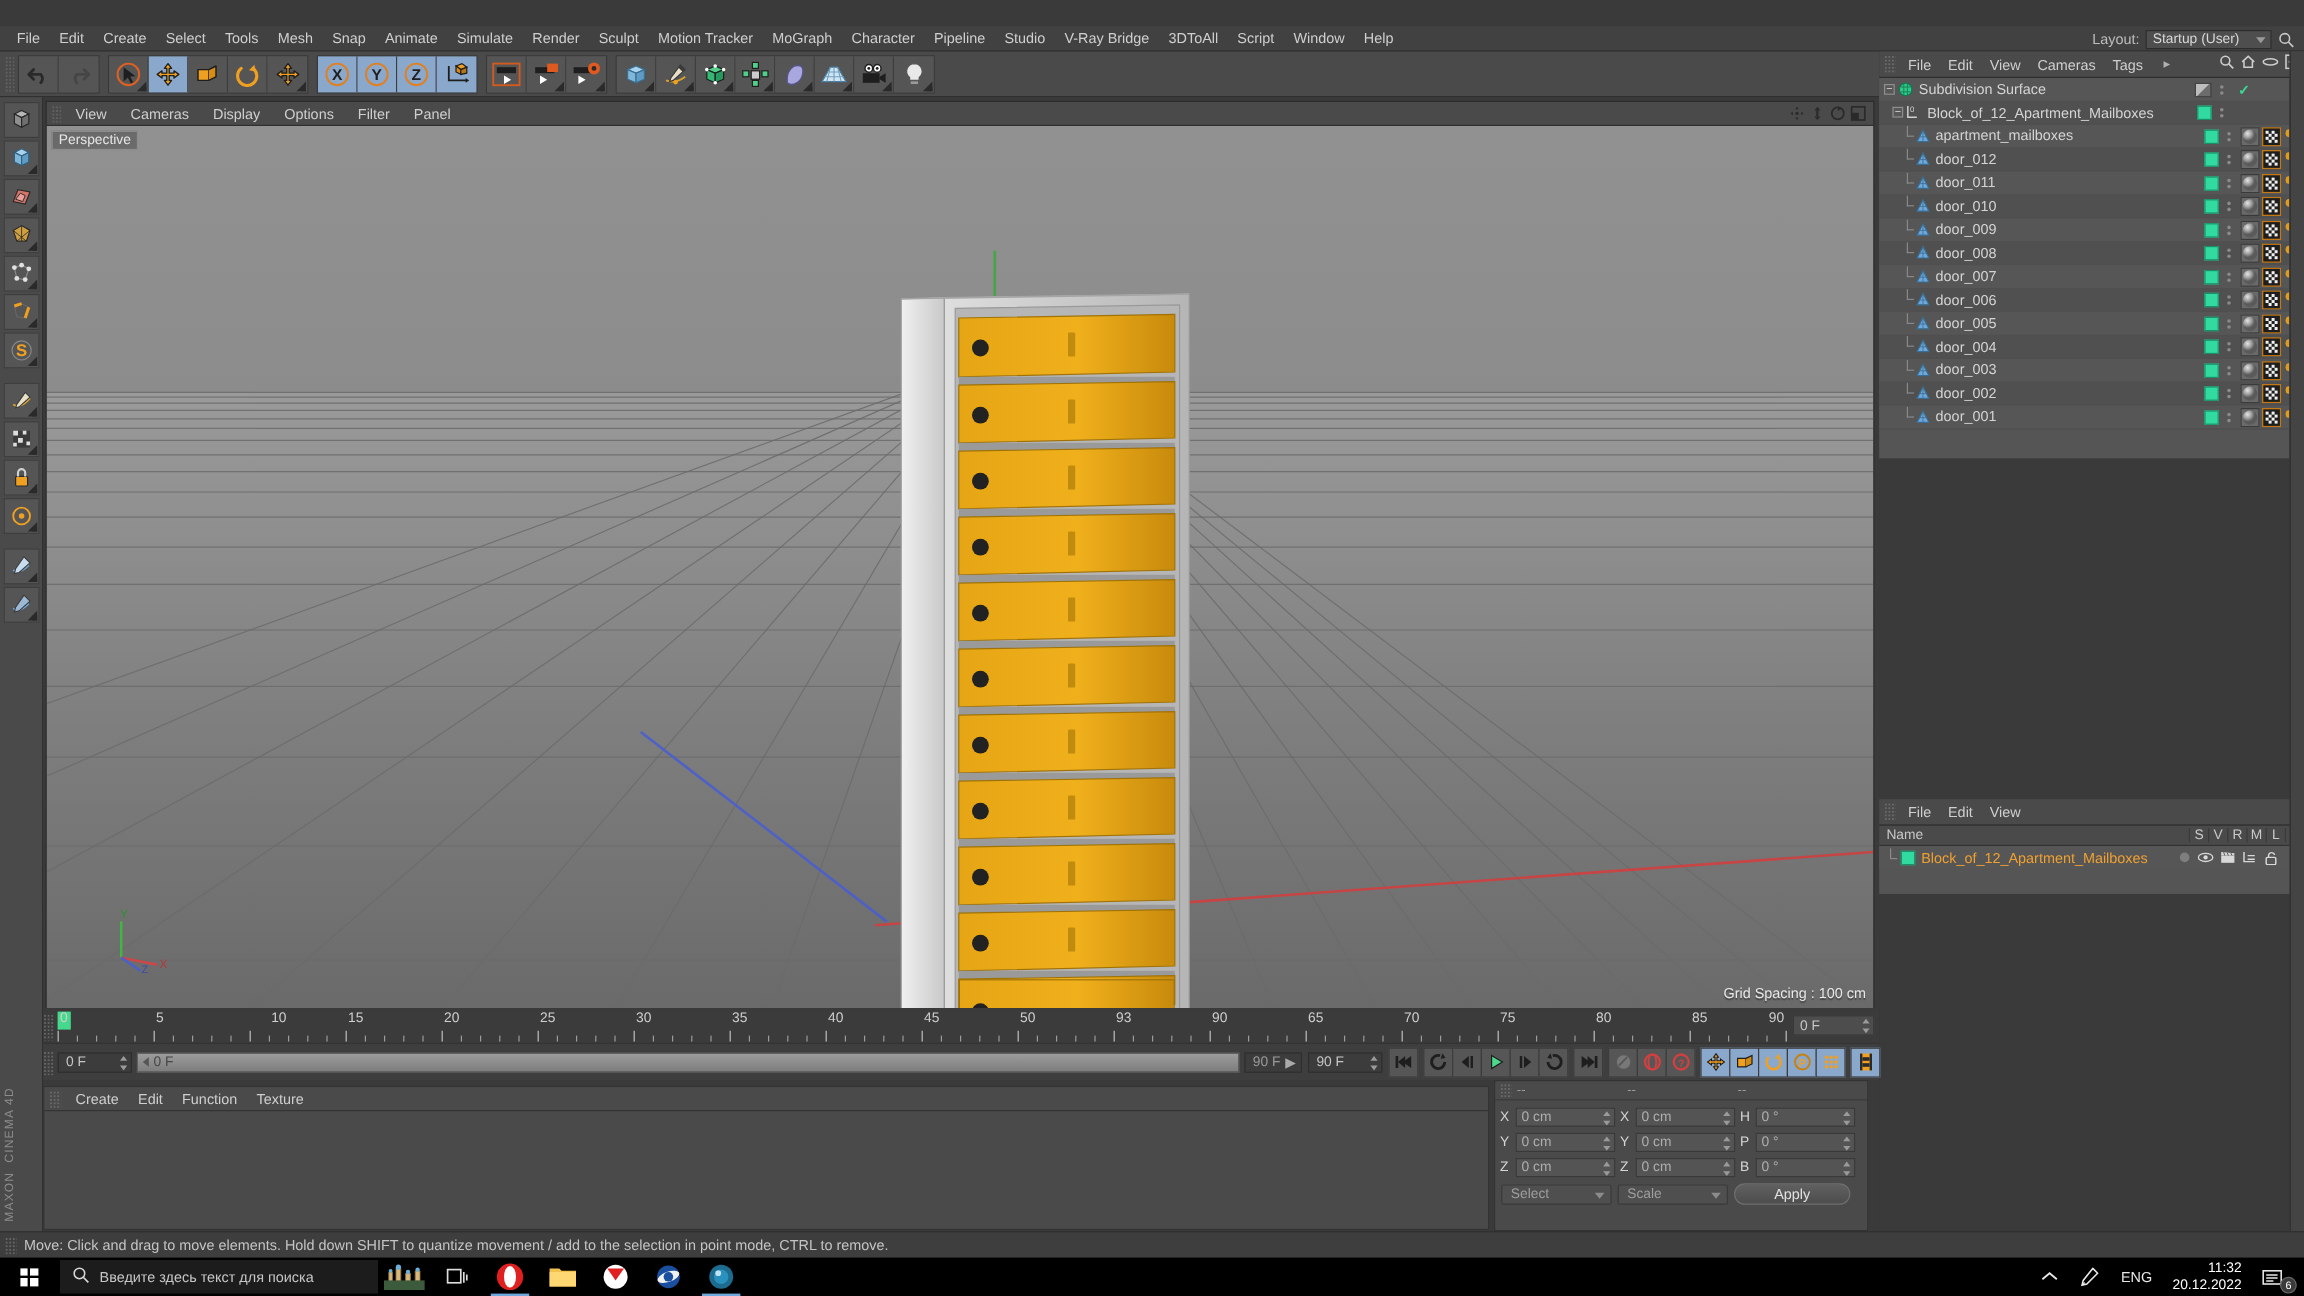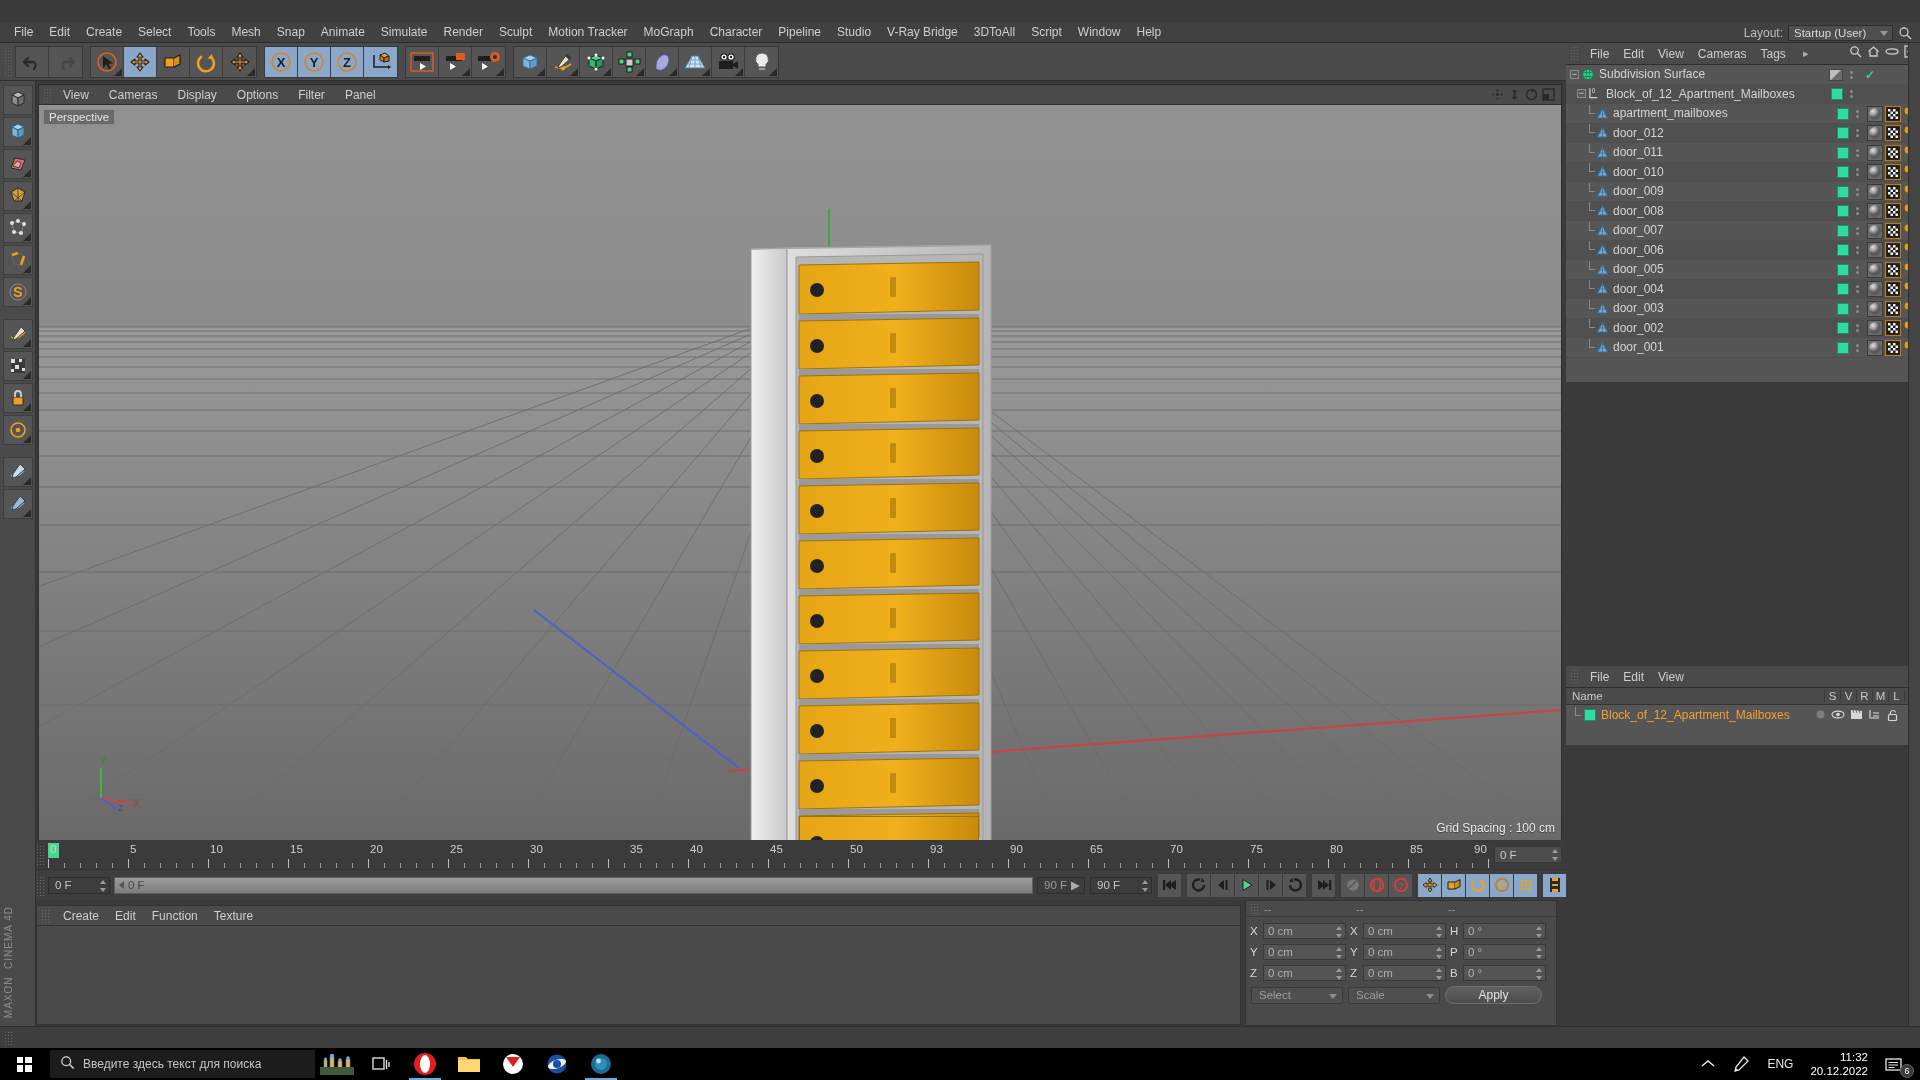--- a/index.html
+++ b/index.html
@@ -1708,21 +1708,21 @@
           <div class="tl-tick minor" style="left: 32px;"></div>
           <div class="tl-tick minor" style="left: 48px;"></div>
           <div class="tl-tick minor" style="left: 64px;"></div>
           <div class="tl-tick major" style="left: 80px;"></div>
           <div class="tl-num" style="left: 80px;">5</div>
           <div class="tl-tick minor" style="left: 96px;"></div>
           <div class="tl-tick minor" style="left: 112px;"></div>
           <div class="tl-tick minor" style="left: 128px;"></div>
           <div class="tl-tick minor" style="left: 144px;"></div>
           <div class="tl-tick major" style="left: 160px;"></div>
-          <div class="tl-num" style="left: 160px;">10</div>
+          <div class="tl-num" style="left: 176px;">10</div>
           <div class="tl-tick minor" style="left: 176px;"></div>
           <div class="tl-tick minor" style="left: 192px;"></div>
           <div class="tl-tick minor" style="left: 208px;"></div>
           <div class="tl-tick minor" style="left: 224px;"></div>
           <div class="tl-tick major" style="left: 240px;"></div>
           <div class="tl-num" style="left: 240px;">15</div>
           <div class="tl-tick minor" style="left: 256px;"></div>
           <div class="tl-tick minor" style="left: 272px;"></div>
           <div class="tl-tick minor" style="left: 288px;"></div>
           <div class="tl-tick minor" style="left: 304px;"></div>
@@ -1738,21 +1738,21 @@
           <div class="tl-tick minor" style="left: 432px;"></div>
           <div class="tl-tick minor" style="left: 448px;"></div>
           <div class="tl-tick minor" style="left: 464px;"></div>
           <div class="tl-tick major" style="left: 480px;"></div>
           <div class="tl-num" style="left: 480px;">30</div>
           <div class="tl-tick minor" style="left: 496px;"></div>
           <div class="tl-tick minor" style="left: 512px;"></div>
           <div class="tl-tick minor" style="left: 528px;"></div>
           <div class="tl-tick minor" style="left: 544px;"></div>
           <div class="tl-tick major" style="left: 560px;"></div>
-          <div class="tl-num" style="left: 580px;">35</div>
+          <div class="tl-num" style="left: 560px;">35</div>
           <div class="tl-tick minor" style="left: 576px;"></div>
           <div class="tl-tick minor" style="left: 592px;"></div>
           <div class="tl-tick minor" style="left: 608px;"></div>
           <div class="tl-tick minor" style="left: 624px;"></div>
           <div class="tl-tick major" style="left: 640px;"></div>
           <div class="tl-num" style="left: 640px;">40</div>
           <div class="tl-tick minor" style="left: 656px;"></div>
           <div class="tl-tick minor" style="left: 672px;"></div>
           <div class="tl-tick minor" style="left: 688px;"></div>
           <div class="tl-tick minor" style="left: 704px;"></div>
@@ -2098,20 +2098,21 @@
       <div class="cdrop">
         <span>Scale</span>
           <span class="caret2"></span>
       </div>
       <div class="apply-btn">Apply</div>
     </div>
   </div>
 
   <div class="statusbar">
     <span class="sb-grip"></span>
+    <span class="sb-text">Move: Click and drag to move elements. Hold down SHIFT to quantize movement / add to the selection in point mode, CTRL to remove.</span>
   </div>
 
   <div class="taskbar">
     <div class="tb-start">
       <span class="win-logo">
           <i></i>
           <i></i>
           <i></i>
           <i></i>
         </span>

